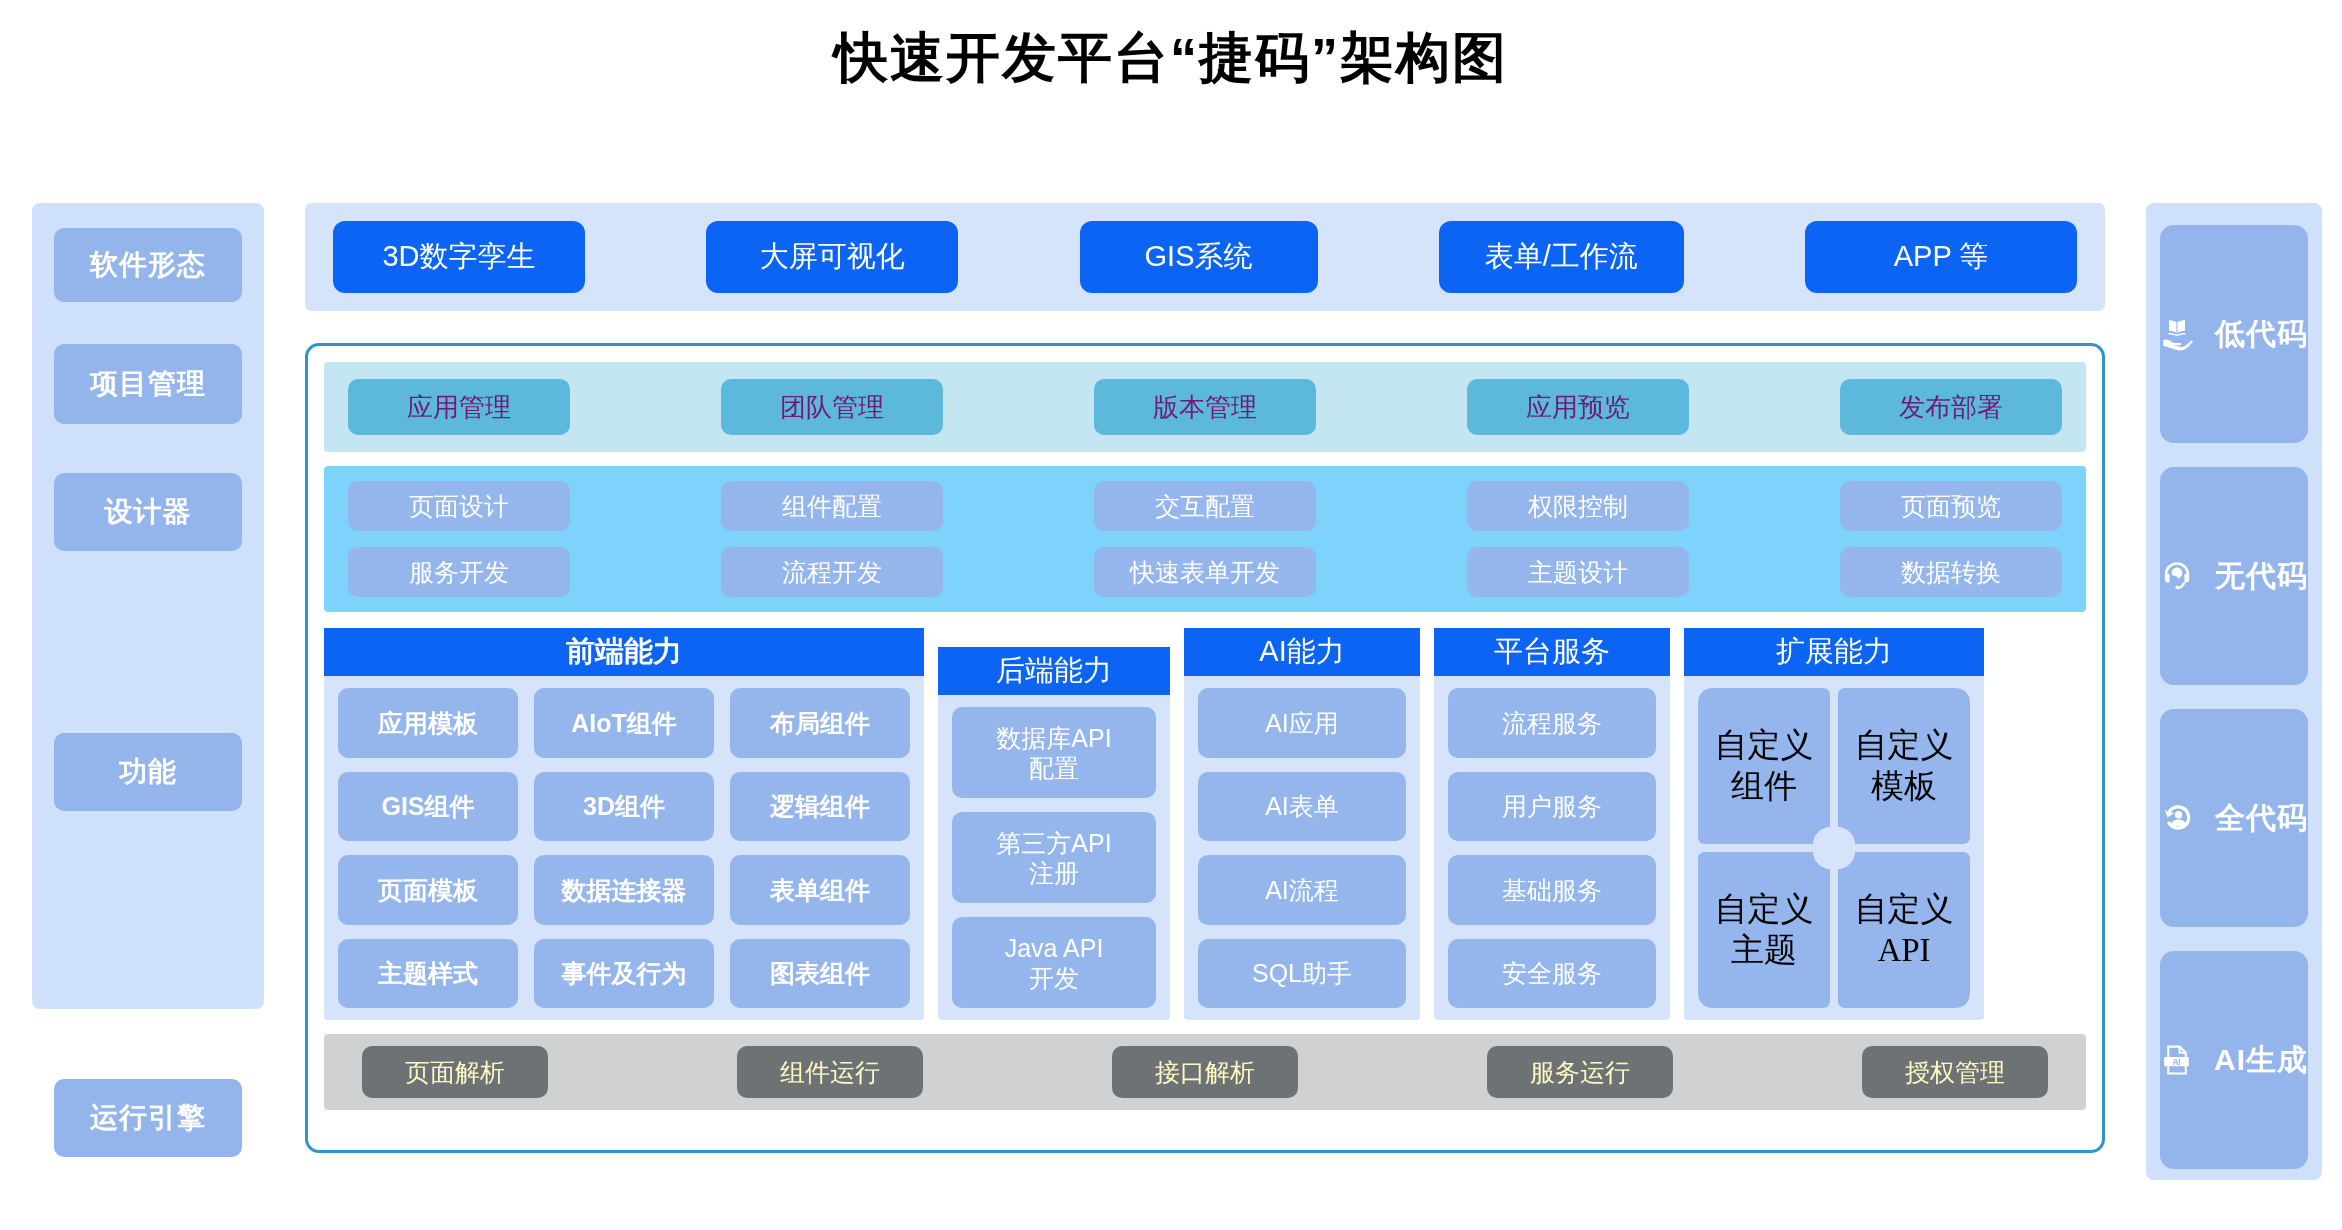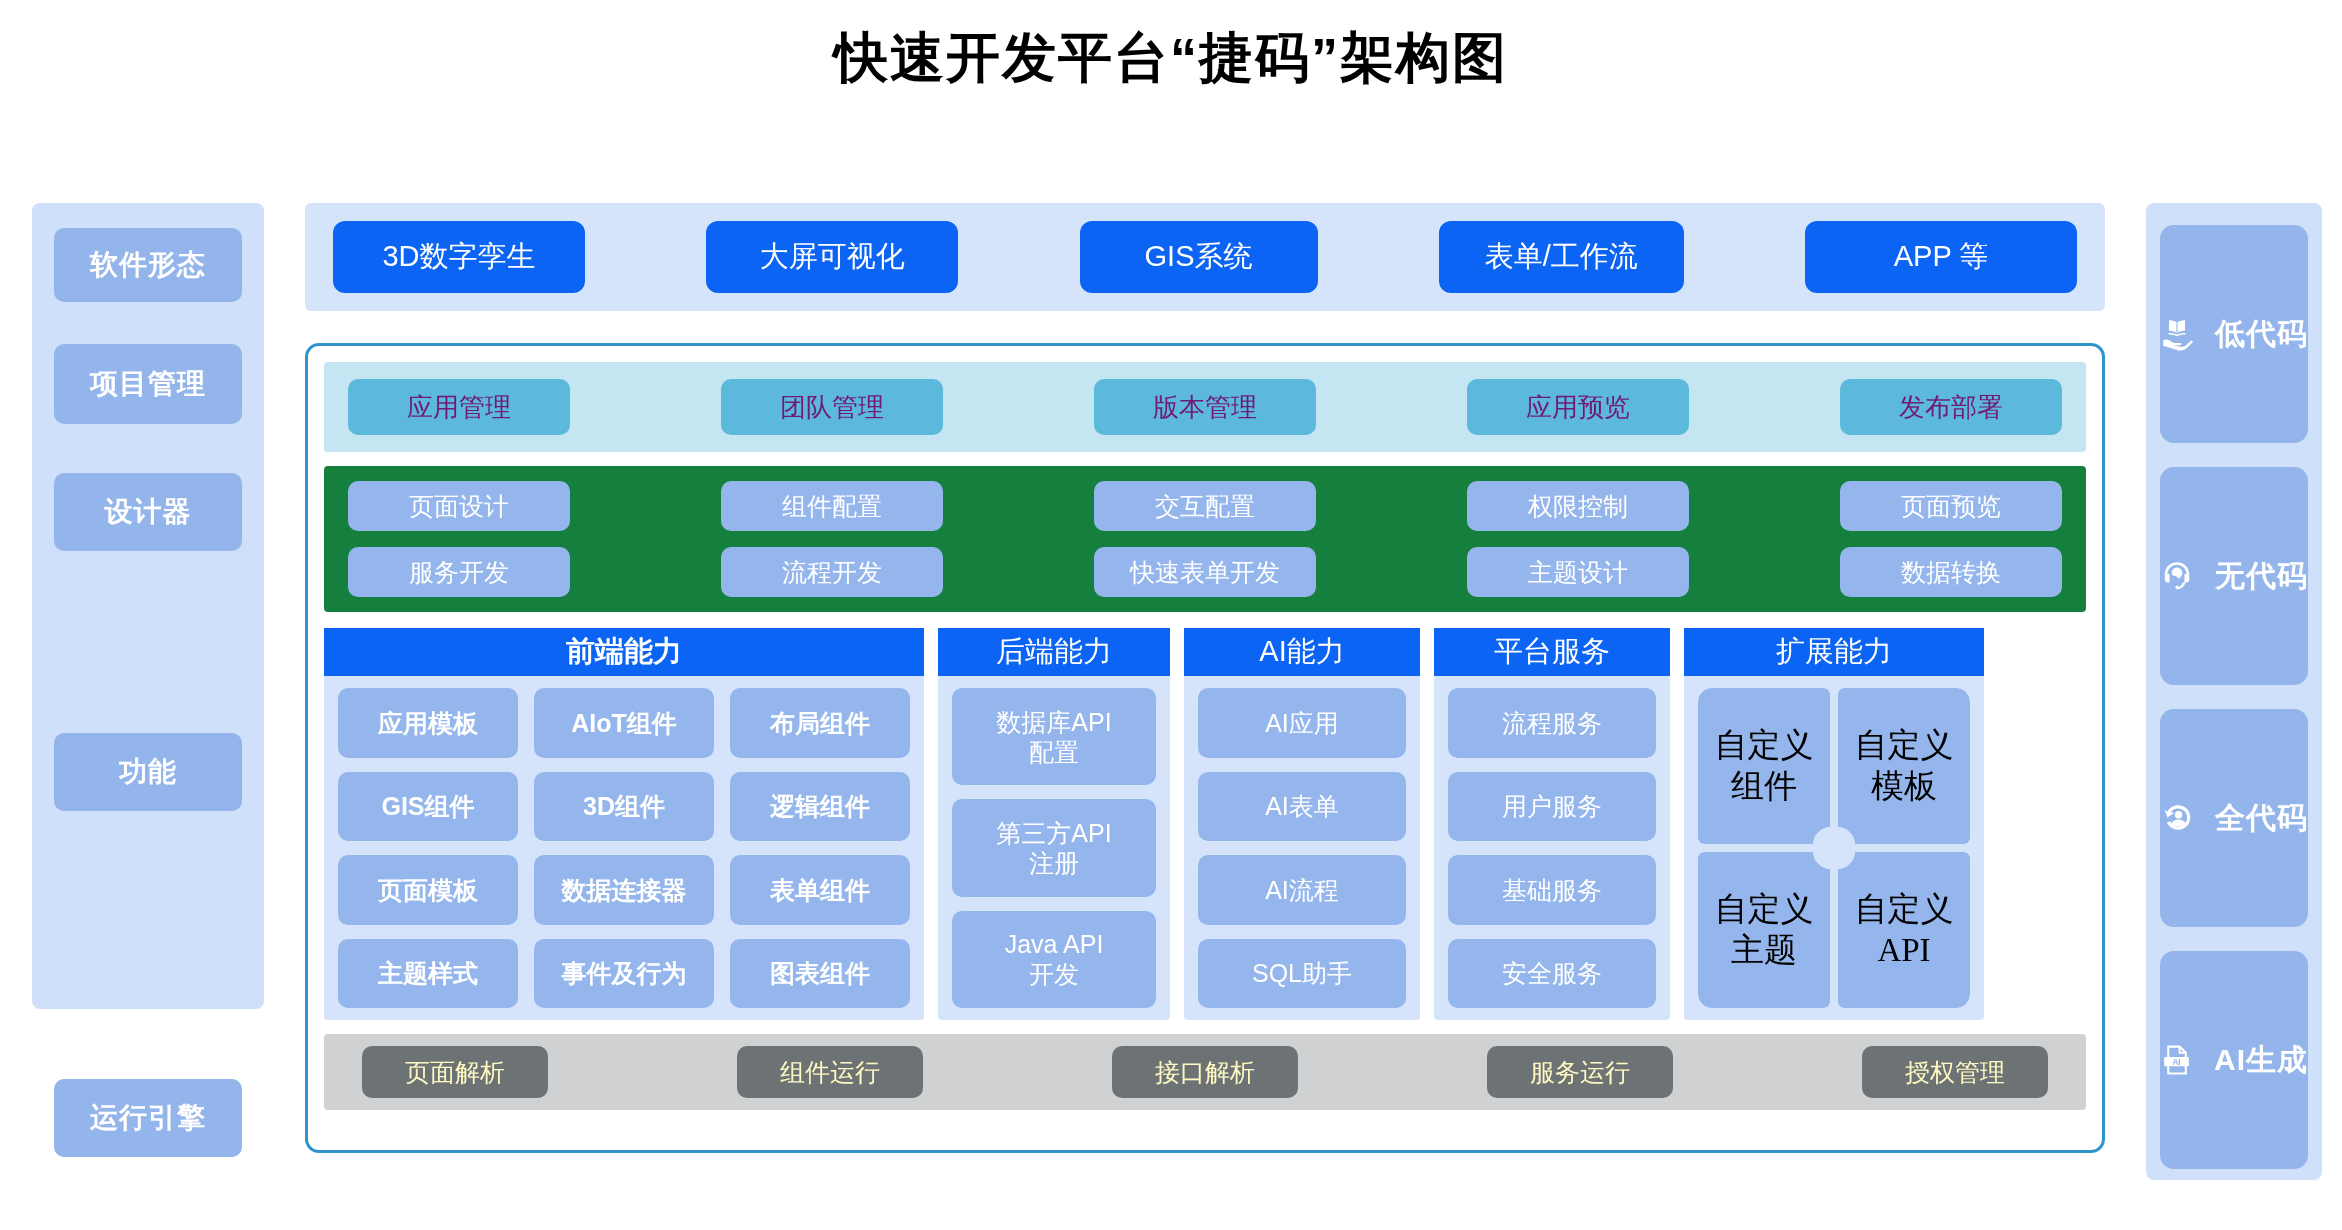--- a/index.html
+++ b/index.html
@@ -103,21 +103,21 @@
   .pm-chip {
     width: 222px; height: 56px; background: #5cb9dc; border-radius: 10px;
     color: #701a75; font-size: 26px;
     display: flex; align-items: center; justify-content: center;
     white-space: nowrap;
   }
 
   
   .designer-band {
     margin-top: 14px; width: 100%; height: 146px;
-    background: #15803d; border-radius: 4px;
+    background: #7dd3fc; border-radius: 4px;
     display: flex; flex-direction: column; justify-content: center;
     gap: 16px; padding: 0 24px;
   }
   .designer-row { display: flex; justify-content: space-between; }
   .designer-chip {
     width: 222px; height: 50px; background: #94b6ec; border-radius: 10px;
     color: #ffffff; font-size: 25px;
     display: flex; align-items: center; justify-content: center;
     white-space: nowrap;
   }
@@ -125,21 +125,21 @@
   
   .cap-row {
     margin-top: 16px; width: 100%; height: 392px;
     display: flex; gap: 14px;
   }
   .cap-col {
     background: #d6e4fb; border-radius: 4px;
     display: flex; flex-direction: column;
   }
   .cap-col.frontend  { width: 600px; font-weight: bold; }
-  .cap-col.backend   { width: 232px; }
+  .cap-col.backend   { width: 232px; margin-top: 19px; }
   .cap-col.ai        { width: 236px; }
   .cap-col.platform  { width: 236px; }
   .cap-col.extension { width: 300px; }
   .cap-head {
     height: 48px; background: #0b64f4;
     color: #ffffff; font-size: 29px;
     display: flex; align-items: center; justify-content: center;
     white-space: nowrap;
   }
   .cap-body { flex: 1; padding: 12px 14px; }

